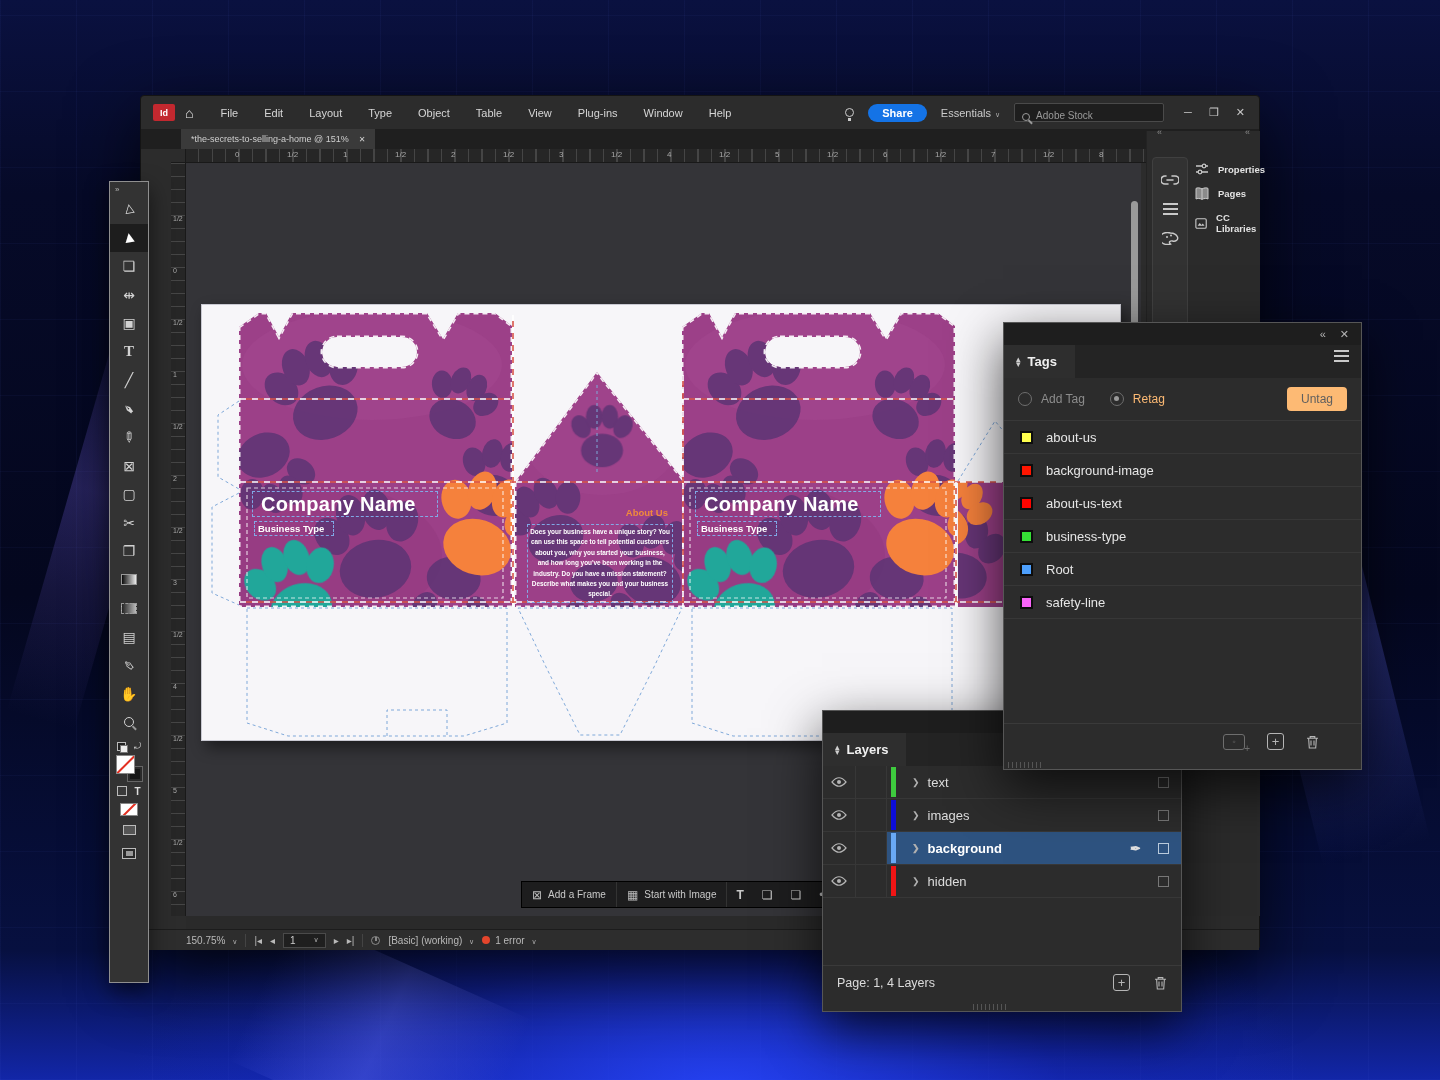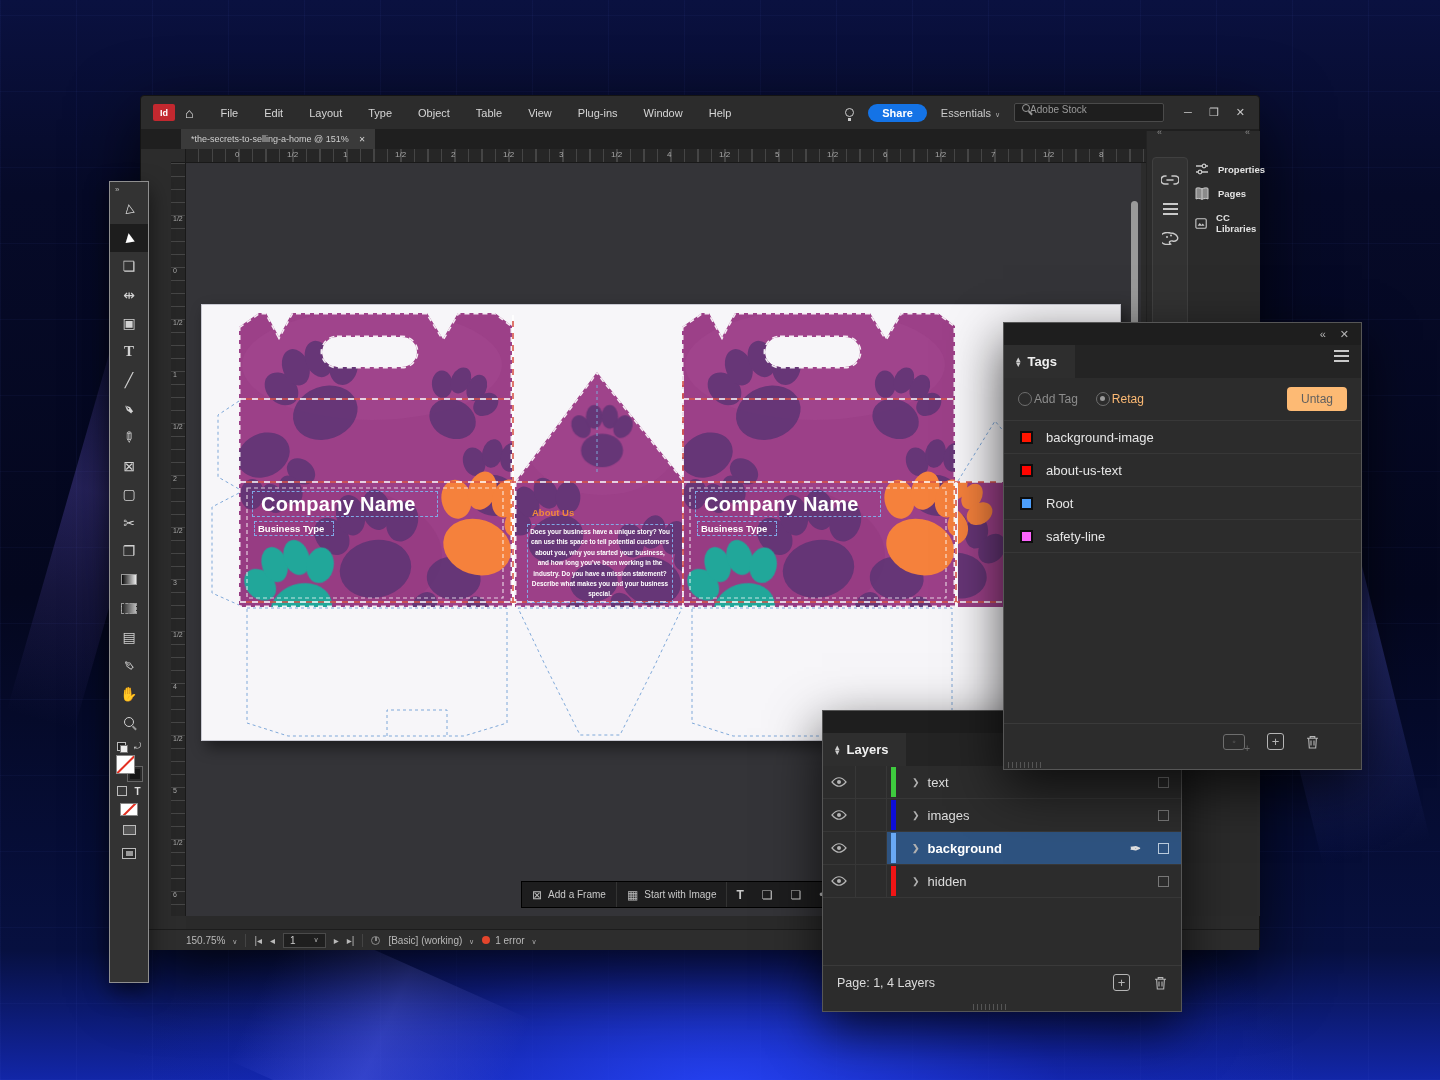--- a/index.html
+++ b/index.html
@@ -18,41 +18,41 @@
   .appicon{width:22px;height:17px;background:#c2282f;color:#fff;font-size:9px;font-weight:bold;display:flex;align-items:center;justify-content:center;border-radius:2px;margin:0 10px 0 12px}
   .home{font-size:14px;color:#e8e8e8;margin-right:14px}
   .menus{display:flex;gap:0}
   .menus span{padding:0 13px;cursor:default}
   .tb-right{margin-left:auto;display:flex;align-items:center;gap:14px;padding-right:14px}
   .bulb{width:9px;height:9px;border:1.5px solid #ccc;border-radius:50%;position:relative}
   .bulb::after{content:"";position:absolute;left:2px;top:9px;width:3px;height:3px;background:#ccc}
   .share{background:#1473e6;color:#fff;font-size:11px;font-weight:bold;padding:3px 14px;border-radius:11px}
   .wsp{color:#ccc;font-size:11px}
   .chev{font-size:7px;color:#aaa;margin-left:4px}
-  .stock{display:flex;align-items:flex-start;width:150px;height:19px;background:#1e1e1e;border:1px solid #4a4a4a;border-radius:2px;padding:0 7px;color:#9a9a9a;font-size:10px}
+  .stock{display:flex;align-items:flex-end;gap:6px;width:150px;height:19px;background:#1e1e1e;border:1px solid #4a4a4a;border-radius:2px;padding:0 7px;color:#9a9a9a;font-size:10px}
   .mag{width:8px;height:8px;border:1.5px solid #9a9a9a;border-radius:50%;position:relative;flex:0 0 auto}
   .mag::after{content:"";position:absolute;width:5px;height:1.5px;background:#9a9a9a;transform:rotate(45deg);right:-4px;bottom:-2px}
   .winbtns{display:flex;gap:17px;color:#c8c8c8;font-size:11px;margin-left:6px}
   .tabbar{position:absolute;left:0;top:33px;right:0;height:20px;background:#1f1f1f}
   .doctab{position:absolute;left:40px;top:0;height:20px;background:#3a3a3a;color:#cfcfcf;font-size:9px;display:flex;align-items:center;gap:10px;padding:0 10px;border-radius:0 0 0 0}
   .hruler{position:absolute;left:30px;top:53px;right:0;height:14px;background:#262626;border-bottom:1px solid #191919;
      background-image:repeating-linear-gradient(to right,#454545 0 1px,transparent 1px 13.5px)}
   .hruler span{position:absolute;top:1px;font-size:8px;color:#a8a8a8}
   .vruler{position:absolute;left:30px;top:67px;width:15px;height:753px;background:#262626;border-right:1px solid #191919;
      background-image:repeating-linear-gradient(to bottom,#454545 0 1px,transparent 1px 13px)}
   .vruler span{position:absolute;left:2px;font-size:7px;color:#a8a8a8}
   .rcorner{position:absolute;left:30px;top:53px;width:15px;height:14px;background:#2c2c2c;border-right:1px solid #191919;border-bottom:1px solid #191919}
   .pasteboard{position:absolute;left:45px;top:67px;width:955px;height:753px;background:#343438;overflow:hidden}
   
   .page{position:absolute;left:15px;top:141px;width:920px;height:437px;background:#f7f6f9;border:1px solid #c9c9d2;box-shadow:5px 7px 14px rgba(0,0,0,.45)}
   .page svg{position:absolute;left:0;top:0}
   .ptxt{position:absolute;color:#fff;font-weight:bold;border:1px dashed rgba(130,175,235,.95)}
   .pkg-title{font-size:20px;letter-spacing:.3px;padding:1px 8px;line-height:1.1}
   .pkg-sub{font-size:9.5px;padding:1px 3px}
-  .about-t{font-size:9.5px;text-align:left;border:none}
+  .about-t{font-size:9.5px;text-align:right;border:none}
   .about-b{font-size:6.4px;font-weight:bold;text-align:center;line-height:1.62;padding:2px}
   
   .ctxbar{position:absolute;left:380px;top:785px;height:27px;background:#1d1d1e;border:1px solid #000;display:flex;align-items:center;color:#c9c9c9;font-size:10px;z-index:5}
   .ctxbar .it{display:flex;align-items:center;gap:6px;padding:0 10px;height:100%;border-right:1px solid #333}
   .ctxbar .ic{font-size:12px;color:#bbb}
   .ctxbar .plain{border-right:none;padding:0 9px;font-size:12px}
   
   .scroll-strip{position:absolute;left:45px;right:120px;top:820px;height:13px;background:#2a2a2a}
   .statusbar{position:absolute;left:0;right:0;top:833px;height:21px;background:#2d2d2d;border-top:1px solid #1c1c1c;display:flex;align-items:center;color:#b9b9b9;font-size:10px;gap:8px;padding-left:45px}
   .statusbar .sep{width:1px;height:13px;background:#444}
@@ -94,21 +94,21 @@
   .modebox2 i{width:7px;height:5px;background:#999;display:block}
   
   .fpanel{position:absolute;background:#2c2c2c;border:1px solid #565656;box-shadow:0 18px 50px rgba(0,0,0,.7)}
   .fp-head{height:22px;background:#1e1e1e;display:flex;align-items:center;justify-content:flex-end;gap:14px;padding:0 12px;color:#b5b5b5;font-size:11px}
   .fp-tabs{height:33px;background:#242424;display:flex;align-items:center;position:relative}
   .fp-tab{height:100%;background:#2e2e2e;display:flex;align-items:center;gap:7px;padding:0 18px 0 12px;color:#f0f0f0;font-size:13px;font-weight:bold}
   .dmd{color:#cfcfcf;font-size:9px;display:inline-flex;flex-direction:column;line-height:.55;font-weight:normal}
   .fp-menu{position:absolute;right:12px;top:10px}
   
   #tags{left:1003px;top:322px;width:359px;height:448px;z-index:10}
-  .tagctl{height:43px;display:flex;align-items:center;gap:2px;padding:0 14px;color:#8d8d8d;font-size:12px;border-bottom:1px solid #383838}
+  .tagctl{height:43px;display:flex;align-items:center;gap:9px;padding:0 14px;color:#8d8d8d;font-size:12px;border-bottom:1px solid #383838}
   .radio{width:14px;height:14px;border:1.5px solid #6e6e6e;border-radius:50%;flex:0 0 auto;position:relative}
   .radio.on::after{content:"";position:absolute;left:3px;top:3px;width:5px;height:5px;border-radius:50%;background:#9a9a9a}
   .untag{margin-left:auto;color:#5f5f5f;font-size:12px;background:#fdba74;padding:5px 14px;border-radius:4px}
   .tagrow{height:33px;display:flex;align-items:center;gap:13px;padding:0 16px;border-bottom:1px solid #373737;color:#e6e6e6;font-size:13px}
   .tagsw{width:13px;height:13px;border:2px solid #0d0d0d;flex:0 0 auto}
   .tagfoot{position:absolute;left:0;right:0;bottom:10px;height:36px;border-top:1px solid #3a3a3a;display:flex;align-items:center;justify-content:flex-end;gap:22px;padding-right:42px}
   .plussq{width:17px;height:17px;border:1.5px solid #b5b5b5;border-radius:3px;color:#b5b5b5;font-size:13px;display:flex;align-items:center;justify-content:center;line-height:0}
   .autotag{width:22px;height:16px;border:1.5px solid #6e6e6e;border-radius:3px;position:relative;color:#6e6e6e;font-size:10px;display:flex;align-items:center;justify-content:center}
   .autotag::after{content:"+";position:absolute;right:-6px;bottom:-5px;font-size:10px}
   .grip{position:absolute;bottom:1px;height:6px;width:34px;background:repeating-linear-gradient(90deg,#555 0 1px,transparent 1px 4px)}
@@ -563,26 +563,34 @@
       <span class="burger fp-menu"></span>
     </div>
     <div class="tagctl">
       <span class="radio"></span>
         <span>Add Tag</span>
       <span class="radio on" style="margin-left:16px"></span>
         <span style="color:#fdba74">Retag</span>
       <span class="untag">Untag</span>
     </div>
     <div class="tagrow">
+        <span class="tagsw" style="background: rgb(255, 255, 77);"></span>
+        <span>about-us</span>
+      </div>
+    <div class="tagrow">
         <span class="tagsw" style="background: rgb(255, 21, 0);"></span>
         <span>background-image</span>
       </div>
     <div class="tagrow">
         <span class="tagsw" style="background: rgb(255, 4, 0);"></span>
         <span>about-us-text</span>
+      </div>
+    <div class="tagrow">
+        <span class="tagsw" style="background: rgb(53, 223, 53);"></span>
+        <span>business-type</span>
       </div>
     <div class="tagrow">
         <span class="tagsw" style="background: rgb(77, 159, 252);"></span>
         <span>Root</span>
       </div>
     <div class="tagrow">
         <span class="tagsw" style="background: rgb(250, 100, 250);"></span>
         <span>safety-line</span>
       </div>
     <div class="tagfoot">

